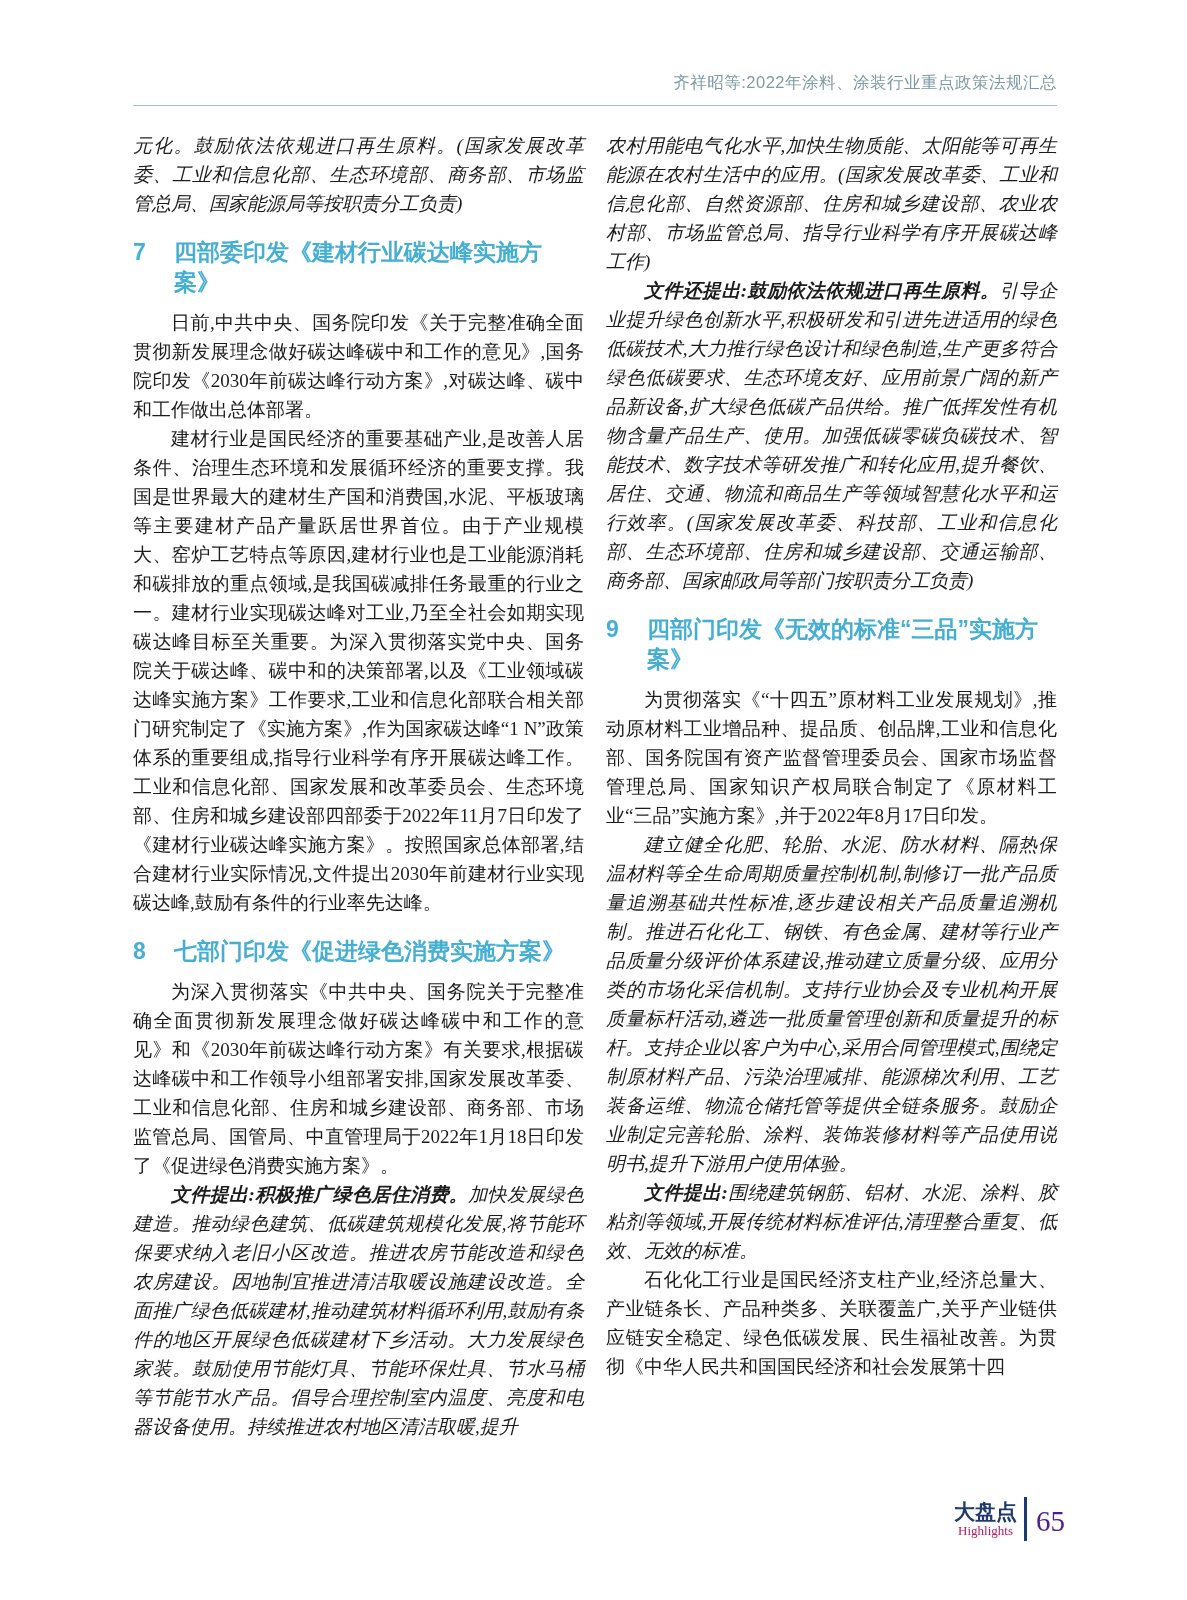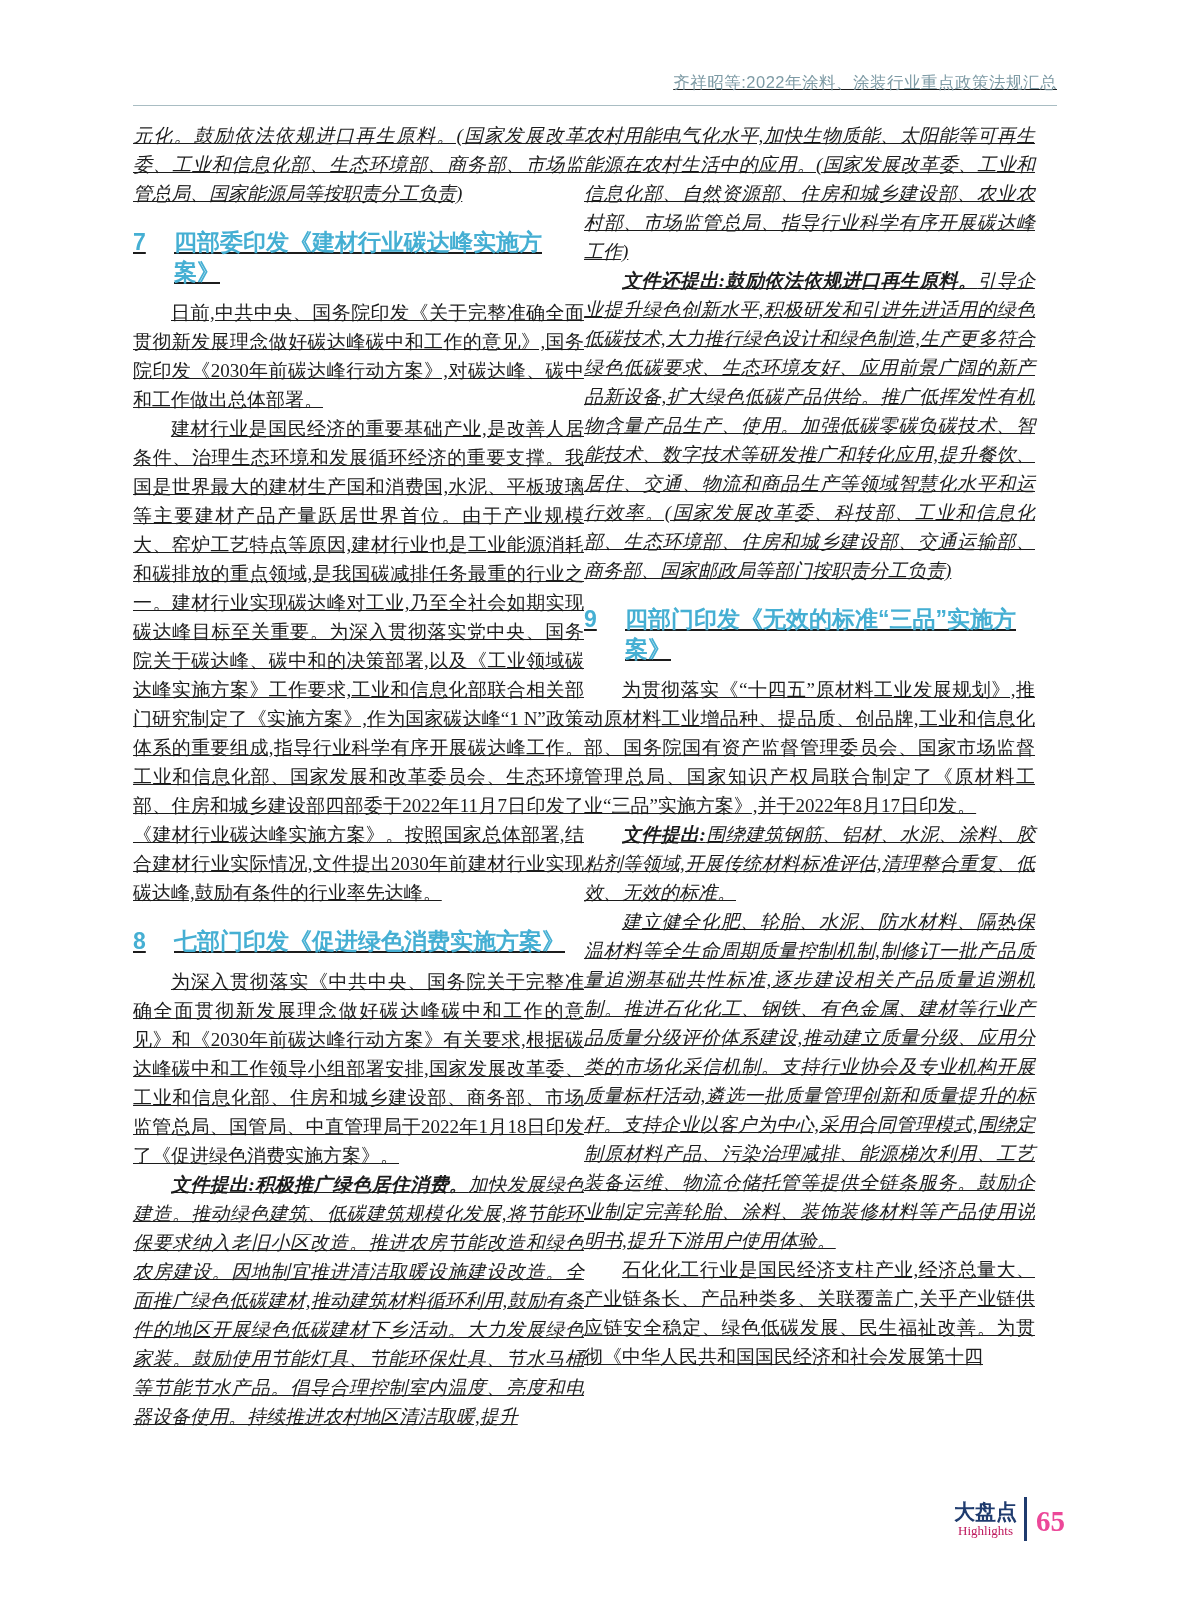--- a/index.html
+++ b/index.html
@@ -3,30 +3,30 @@
 <meta charset="utf-8">
 <style>
   * { margin:0; padding:0; box-sizing:border-box; }
   html,body { background:#ffffff; }
   body {
     width:1187px; height:1600px; position:relative; overflow:hidden;
     font-family:"Liberation Serif","DejaVu Serif",serif;
     color:#1c1c1c;
   }
   .content {
-    position:absolute; left:133px; top:72px; width:924px;text-decoration:underline;
+    position:absolute; left:133px; top:72px; width:924px;
   }
   .running-head {
     text-align:right;
     font-family:"Liberation Sans","DejaVu Sans",sans-serif;
     font-size:16.5px; color:#7e9ba5; letter-spacing:0.5px;
     padding-bottom:11px;
     border-bottom:1px solid #a9bdc3;
   }
-  .columns { display:flex; margin-top:15px; }
+  .columns { display:flex; gap:22px; margin-top:25px;justify-content:flex-end; }
   .col { width:451px; font-size:19px; line-height:29px; text-align:justify; }
   .col p { text-indent:2em; }
   .col p.cont { text-indent:0; }
   .kai { font-style:italic; }
   .lead { font-weight:bold; }
   h2.section {
     display:flex; align-items:flex-start;
     color:#45afd3;
     font-family:"Liberation Sans","DejaVu Sans",sans-serif;
     font-weight:bold; font-size:23px; line-height:30px;
@@ -43,21 +43,21 @@
     font-family:Liberation Sans, sans-serif;
     font-weight:bold; font-size:21px; line-height:22px; color:#1f3b6e;
   }
   .footer-en {
     font-family:"Liberation Serif","DejaVu Serif",serif;
     font-size:13px; line-height:15px; color:#be185d;
   }
   .footer-bar { width:3px; height:44px; background:#1f3b6e; margin:0 9px 0 7px; }
   .footer-page {
     font-family:"Liberation Serif","DejaVu Serif",serif;
-    font-size:29px; color:#ec4899; padding-top:4px;font-weight:bold;
+    font-size:29px; color:#4c1d95; padding-top:4px;
   }
 </style>
 </head>
 <body>
 
 <div class="content">
 
   <div class="running-head">
     <span>齐祥昭等:2022年涂料、涂装行业重点政策法规汇总</span>
   </div>
@@ -87,22 +87,22 @@
     <div class="col">
       <p class="cont kai">农村用能电气化水平,加快生物质能、太阳能等可再生能源在农村生活中的应用。(国家发展改革委、工业和信息化部、自然资源部、住房和城乡建设部、农业农村部、市场监管总局、指导行业科学有序开展碳达峰工作)</p>
       <p class="kai"><span class="lead">文件还提出:鼓励依法依规进口再生原料。</span><span>引导企业提升绿色创新水平,积极研发和引进先进适用的绿色低碳技术,大力推行绿色设计和绿色制造,生产更多符合绿色低碳要求、生态环境友好、应用前景广阔的新产品新设备,扩大绿色低碳产品供给。推广低挥发性有机物含量产品生产、使用。加强低碳零碳负碳技术、智能技术、数字技术等研发推广和转化应用,提升餐饮、居住、交通、物流和商品生产等领域智慧化水平和运行效率。(国家发展改革委、科技部、工业和信息化部、生态环境部、住房和城乡建设部、交通运输部、商务部、国家邮政局等部门按职责分工负责)</span></p>
 
       <h2 class="section">
         <span class="num">9</span>
         <span class="title">四部门印发《无效的标准“三品”实施方案》</span>
       </h2>
 
       <p>为贯彻落实《“十四五”原材料工业发展规划》,推动原材料工业增品种、提品质、创品牌,工业和信息化部、国务院国有资产监督管理委员会、国家市场监督管理总局、国家知识产权局联合制定了《原材料工业“三品”实施方案》,并于2022年8月17日印发。</p>
+      <p class="kai">建立健全化肥、轮胎、水泥、防水材料、隔热保温材料等全生命周期质量控制机制,制修订一批产品质量追溯基础共性标准,逐步建设相关产品质量追溯机制。推进石化化工、钢铁、有色金属、建材等行业产品质量分级评价体系建设,推动建立质量分级、应用分类的市场化采信机制。支持行业协会及专业机构开展质量标杆活动,遴选一批质量管理创新和质量提升的标杆。支持企业以客户为中心,采用合同管理模式,围绕定制原材料产品、污染治理减排、能源梯次利用、工艺装备运维、物流仓储托管等提供全链条服务。鼓励企业制定完善轮胎、涂料、装饰装修材料等产品使用说明书,提升下游用户使用体验。</p>
       <p class="kai"><span class="lead">文件提出:</span><span>围绕建筑钢筋、铝材、水泥、涂料、胶粘剂等领域,开展传统材料标准评估,清理整合重复、低效、无效的标准。</span></p>
-      <p class="kai">建立健全化肥、轮胎、水泥、防水材料、隔热保温材料等全生命周期质量控制机制,制修订一批产品质量追溯基础共性标准,逐步建设相关产品质量追溯机制。推进石化化工、钢铁、有色金属、建材等行业产品质量分级评价体系建设,推动建立质量分级、应用分类的市场化采信机制。支持行业协会及专业机构开展质量标杆活动,遴选一批质量管理创新和质量提升的标杆。支持企业以客户为中心,采用合同管理模式,围绕定制原材料产品、污染治理减排、能源梯次利用、工艺装备运维、物流仓储托管等提供全链条服务。鼓励企业制定完善轮胎、涂料、装饰装修材料等产品使用说明书,提升下游用户使用体验。</p>
 
 
       <p>石化化工行业是国民经济支柱产业,经济总量大、产业链条长、产品种类多、关联覆盖广,关乎产业链供应链安全稳定、绿色低碳发展、民生福祉改善。为贯彻《中华人民共和国国民经济和社会发展第十四</p>
     </div>
 
   </div>
 </div>
 
 <div class="page-footer">
   <div class="footer-label">

